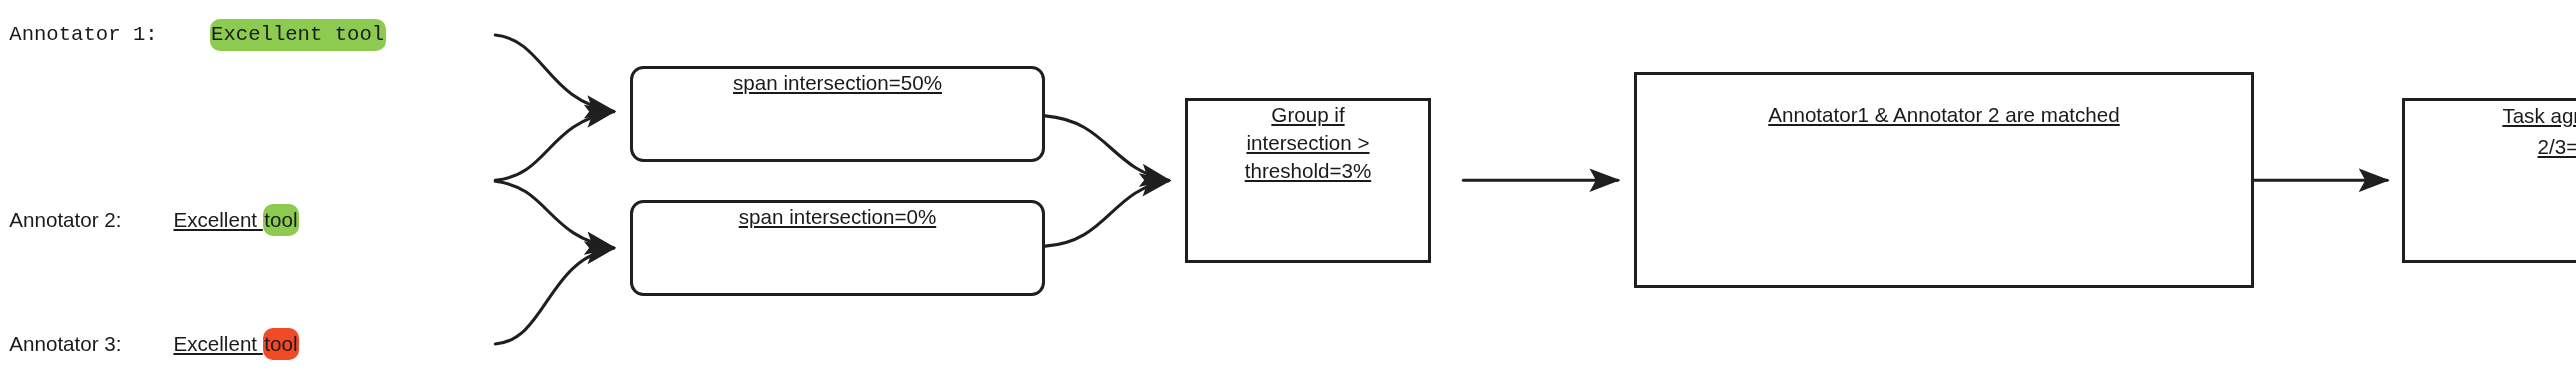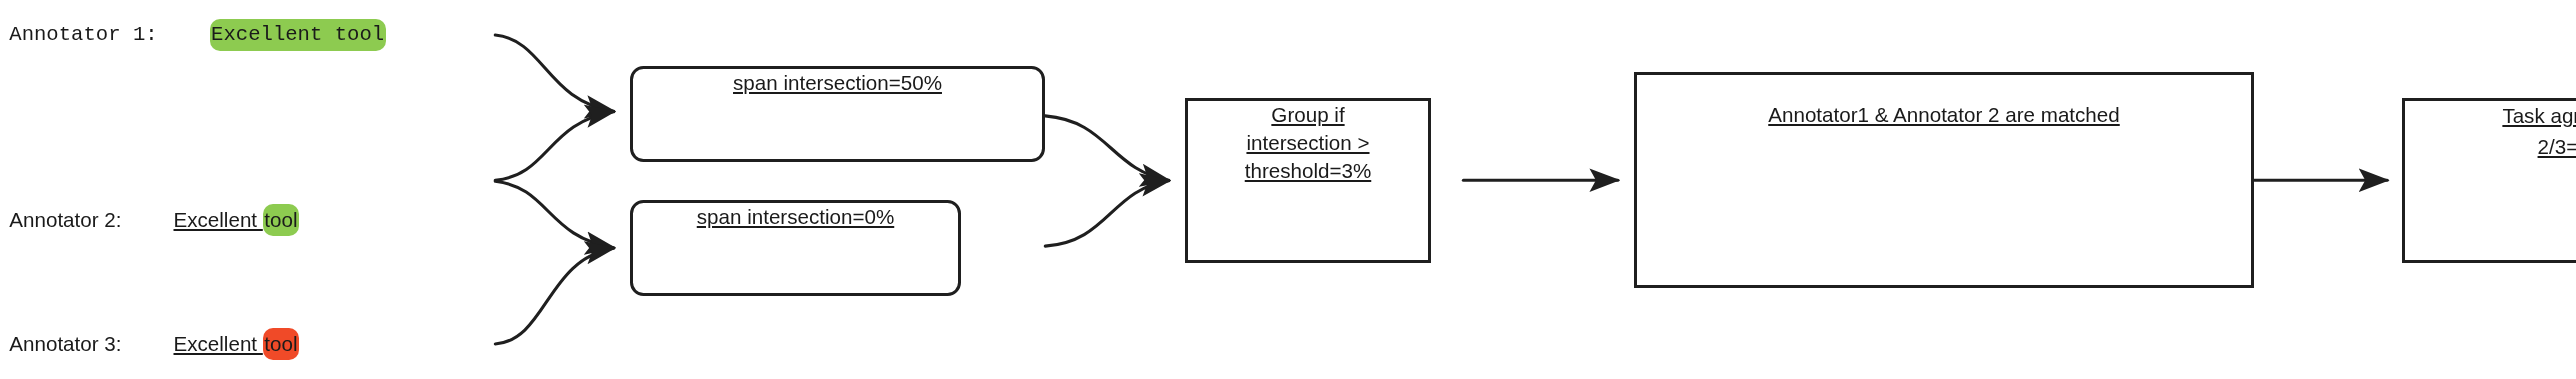--- a/index.html
+++ b/index.html
@@ -124,21 +124,21 @@
     <span class="ann-label">Annotator 3:</span>
     <span class="ann-text" style="margin-left:52px;">
       <span class="plain">Excellent </span><span class="hl" style="background:#f04a28;">tool</span>
     </span>
   </div>
 
   <div class="node rounded" style="left:630px; top:66px; width:415px; height:96px;">
     <span class="node-text">span intersection=50%</span>
   </div>
 
-  <div class="node rounded" style="left:630px; top:200px; width:331px; height:96px;">
+  <div class="node rounded" style="left:630px; top:200px; width:415px; height:96px;">
     <span class="node-text">span intersection=0%</span>
   </div>
 
   <div class="node" style="left:1185px; top:98px; width:246px; height:165px;">
     <span class="node-text">
       <span>Group if</span><br>
       <span>intersection &gt;</span><br>
       <span>threshold=3%</span>
     </span>
   </div>

